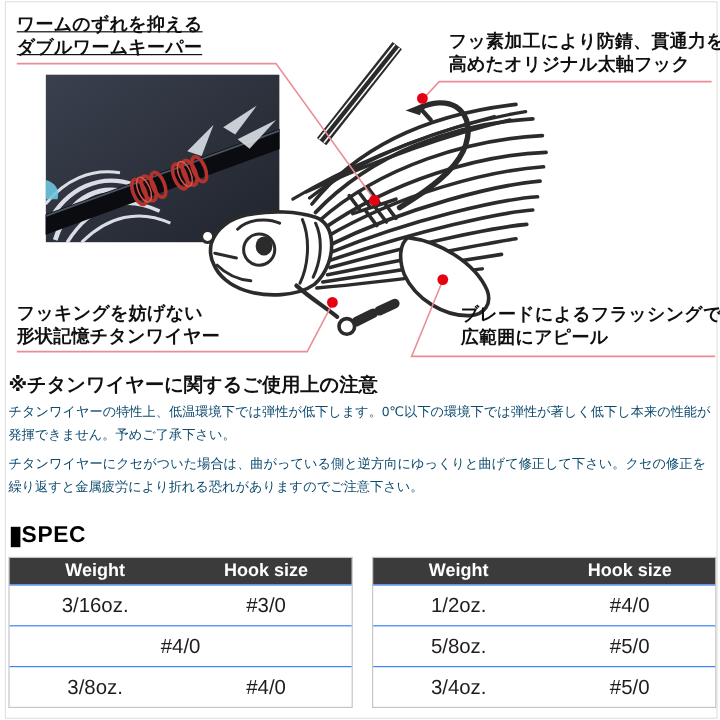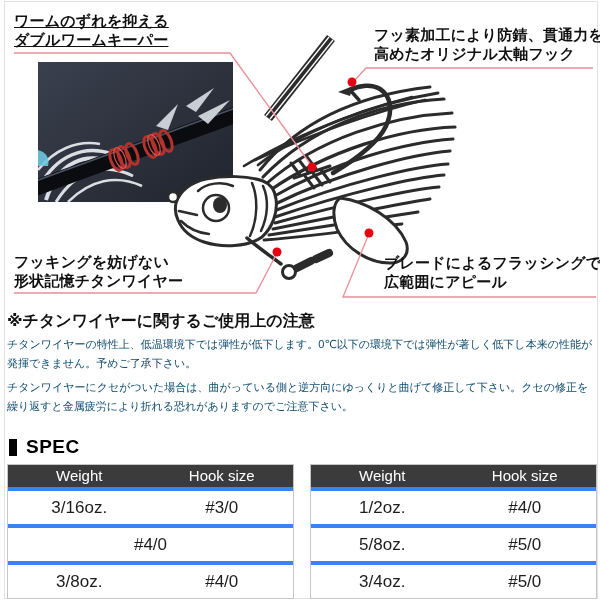--- a/index.html
+++ b/index.html
@@ -26,35 +26,35 @@
   .photo { position:absolute; left:38px; top:62px; width:195px; height:140px; }
 
   .illustration { position:absolute; left:0; top:0; pointer-events:none; }
 
   .notice { position:absolute; left:7px; top:311px; width:588px; }
   .notice-heading { font-size:16px; font-weight:bold; color:#111; margin:0 0 3px 0; }
   .notice p { font-size:11px; line-height:18.5px; color:#0c4a6e; margin:0 0 6px 0; }
 
   .spec-heading {
     position:absolute; left:9px; top:437px; height:20px;
-    display:flex; align-items:center; gap:9px;
+    display:flex; align-items:center; gap:1px;
     font-size:19px; font-weight:bold; color:#000; letter-spacing:0.5px;
   }
   .spec-square { display:inline-block; width:8px; height:17px; background:#000; }
 
   .spec-table {
     position:absolute; top:464px; width:287px; background:#fff;
     border:1px solid #c6c6c6; box-sizing:border-box;
   }
   .spec-table .thead { display:flex; height:22px; background:#3b3b3b; }
   .spec-table .th {
-    flex:1; color:#fff; font-size:15px; font-weight:400;
+    flex:1; color:#fff; font-size:15px; font-weight:700;
     text-align:center; line-height:22px;
   }
-  .spec-table .trow { display:flex; height:33px; border-top:4px solid #3b82f6; }
+  .spec-table .trow { display:flex; height:33px; border-top:1px solid #3b82f6; }
   .spec-table .trow:first-of-type { border-top:none; }
   .spec-table .td {
     flex:1; text-align:center; line-height:33px; font-size:17px; color:#1d1d1d;
   }
   .table-left  { left:7px; }
   .table-right { left:310px; }
 </style>
 </head>
 <body>
 

